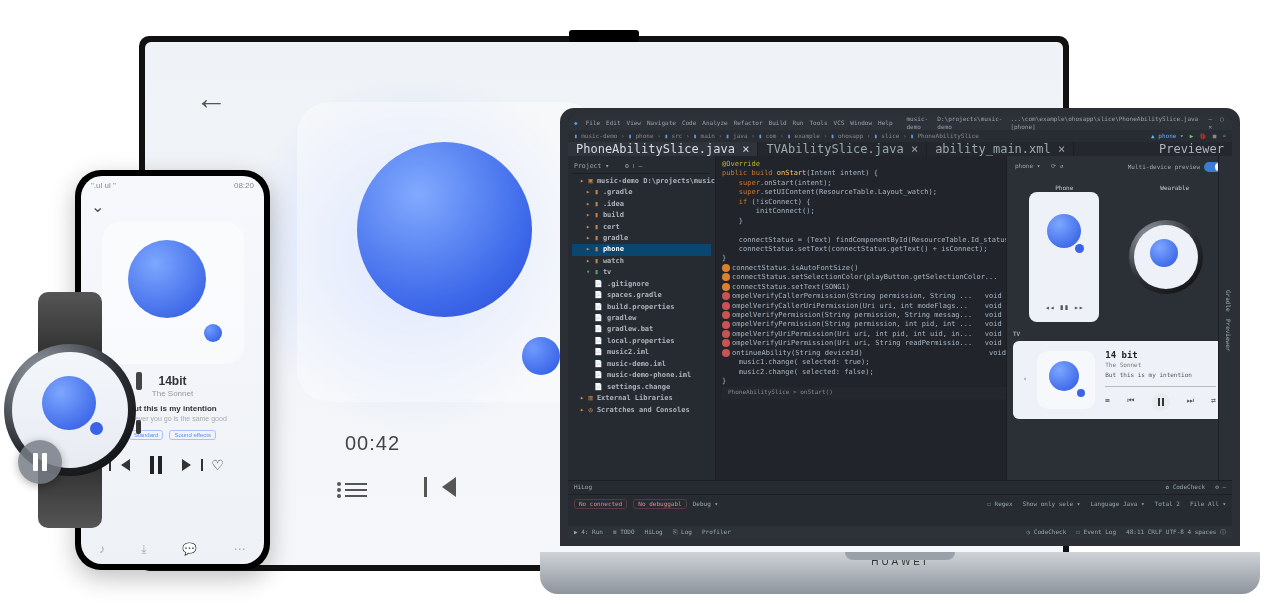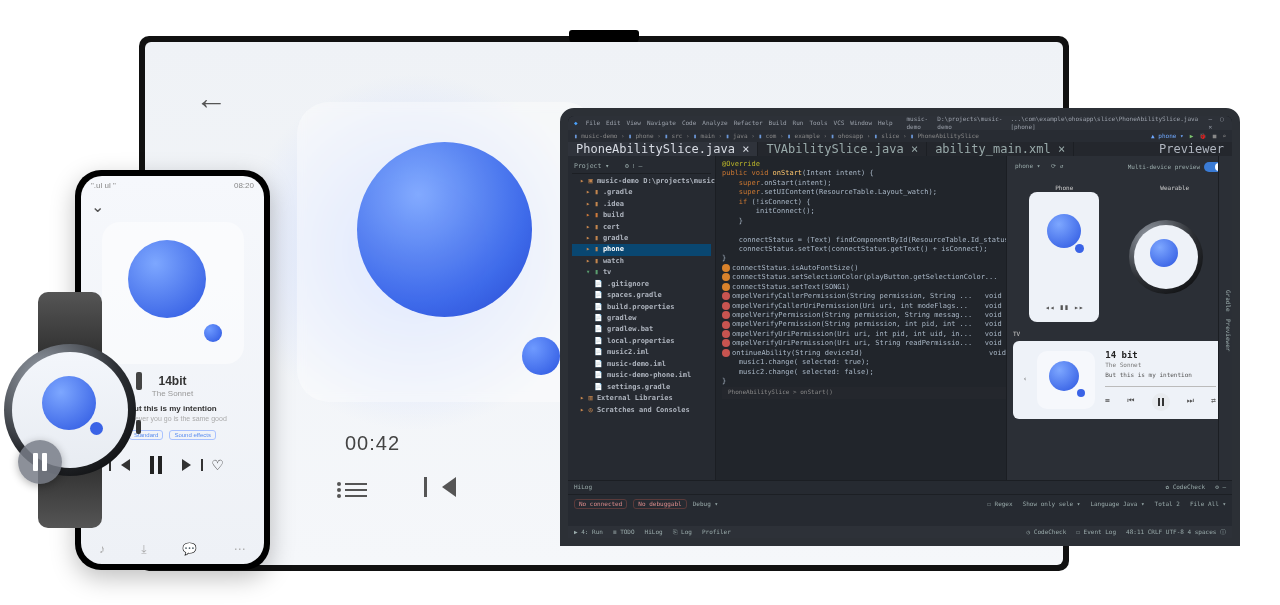--- a/index.html
+++ b/index.html
@@ -304,28 +304,28 @@
           <div class="node d1"><span class="fold" style="color:#5a9e6f;">▾ ▮</span> <span>tv</span></div>
           <div class="node d2 file">📄 <span>.gitignore</span></div>
           <div class="node d2 file">📄 <span>spaces.gradle</span></div>
           <div class="node d2 file">📄 <span>build.properties</span></div>
           <div class="node d2 file">📄 <span>gradlew</span></div>
           <div class="node d2 file">📄 <span>gradlew.bat</span></div>
           <div class="node d2 file">📄 <span>local.properties</span></div>
           <div class="node d2 file">📄 <span>music2.iml</span></div>
           <div class="node d2 file">📄 <span>music-demo.iml</span></div>
           <div class="node d2 file">📄 <span>music-demo-phone.iml</span></div>
-          <div class="node d2 file">📄 <span>settings.gradle</span></div>
+          <div class="node d2 file">📄 <span>settings.change</span></div>
           <div class="node"><span class="fold" style="color:#c5864e;">▸ ▥</span> <span>External Libraries</span></div>
           <div class="node"><span class="fold">▸ ◎</span> <span>Scratches and Consoles</span></div>
         </div>
 
         <div class="editor">
 <pre style="color:#a9b7c6;"><span class="ann">@Override</span>
-<span class="kw">public void </span><span class="fn">onStart</span><span>(Intent intent) {</span>
+<span class="kw">public build </span><span class="fn">onStart</span><span>(Intent intent) {</span>
 <span class="kw">    super</span><span>.onStart(intent);</span>
 <span class="kw">    super</span><span>.setUIContent(ResourceTable.</span><span class="typ">Layout_watch</span><span>);</span>
 <span class="kw">    if</span><span> (!isConnect) {</span>
 <span>        initConnect();</span>
 <span>    }</span>
 
 <span>    connectStatus = (Text) findComponentById(ResourceTable.Id_status);</span>
 <span>    connectStatus.setText(connectStatus.getText() + isConnect);</span>
 <span>}</span>
 <span class="mark o"></span><span>connectStatus.isAutoFontSize()                                    boolean</span>
@@ -437,13 +437,17 @@
         <span>Profiler</span>
         <span class="right">
           <span>◷ CodeCheck</span>
           <span>☐ Event Log</span>
           <span>48:11  CRLF  UTF-8  4 spaces  ⓘ</span>
         </span>
       </div>
 
     </div>
   </div>
+  <div class="lap-base">
+    <div class="notch"></div>
+    <div class="brand">HUAWEI</div>
+  </div>
 </div>
 
 </body></html>

